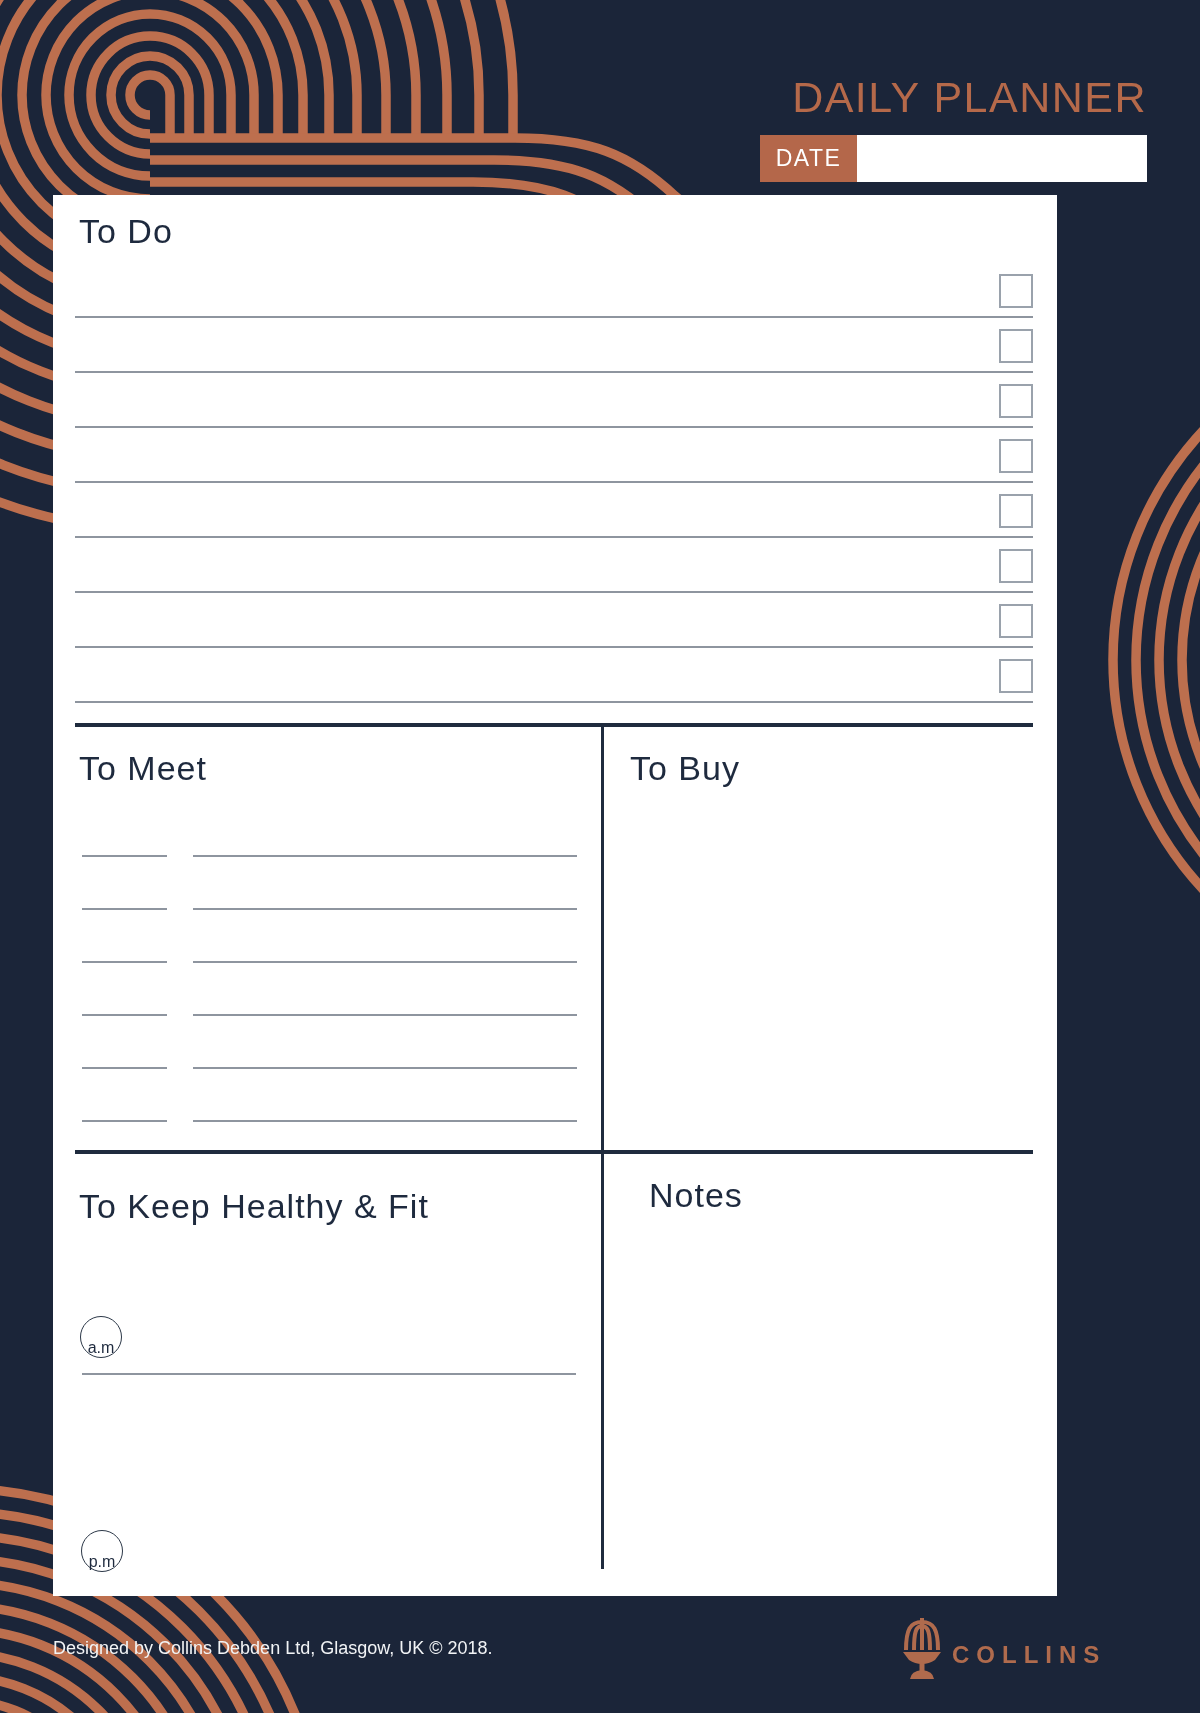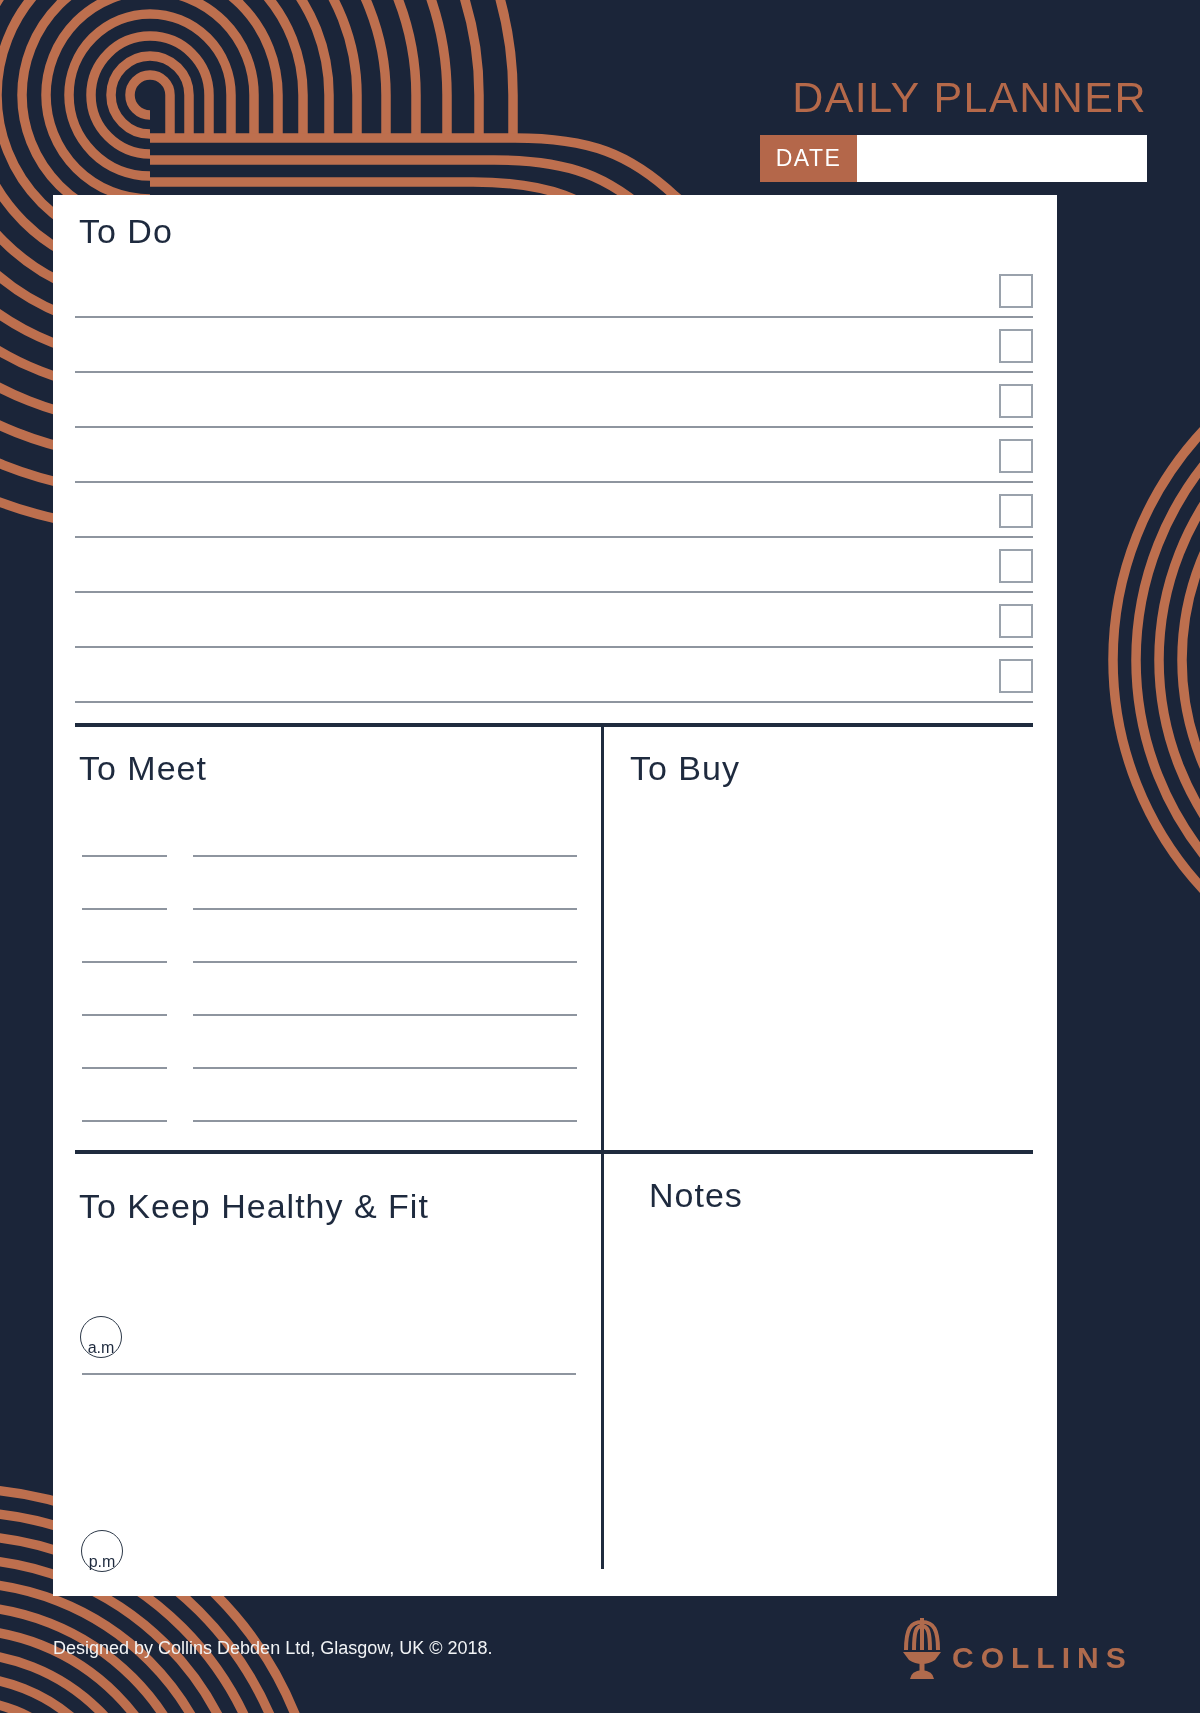--- a/index.html
+++ b/index.html
@@ -32,21 +32,21 @@
   .meet-row{position:relative;height:53px;}
   .meet-line-short{position:absolute;left:0;bottom:0;width:85px;border-bottom:2px solid var(--line-gray);}
   .meet-line-long{position:absolute;left:111px;right:0;bottom:0;border-bottom:2px solid var(--line-gray);}
   
   .ampm{position:absolute;width:42px;height:42px;border:1.5px solid #2c3848;border-radius:50%;
         box-sizing:border-box;display:flex;align-items:flex-end;justify-content:center;
         font-size:16px;color:var(--heading);background:#fff;}
   #am-line{position:absolute;left:29px;top:1178px;width:494px;height:2px;background:var(--line-gray);}
   
   .footer-line{position:absolute;left:53px;color:#f2f4f6;font-size:18px;z-index:2;line-height:1;}
-  #brand{position:absolute;left:952px;top:1643px;font-size:30px;font-weight:bold;letter-spacing:7px;
+  #brand{position:absolute;left:952px;top:1643px;font-size:24px;font-weight:bold;letter-spacing:7px;
          color:var(--logo-copper);z-index:2;line-height:1;}
   #tree{position:absolute;left:899px;top:1604px;z-index:2;}
   .tree-stroke{fill:none;stroke:var(--logo-copper);stroke-width:4px;}
   .tree-fill{fill:var(--logo-copper);}
 </style>
 </head>
 <body>
 
 <div id="page">
 

